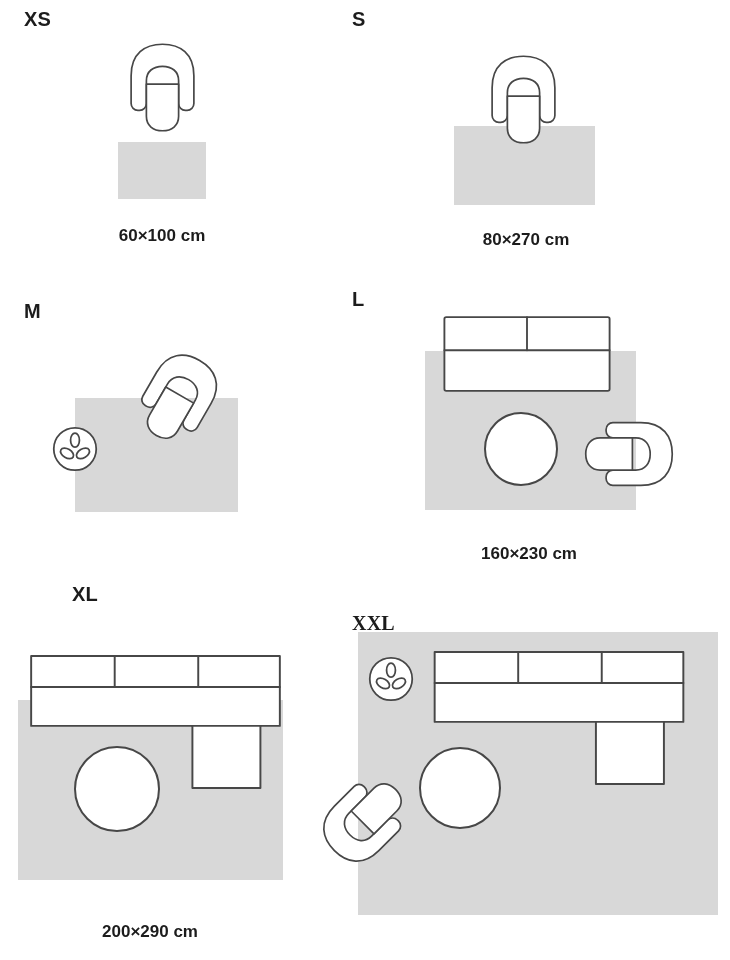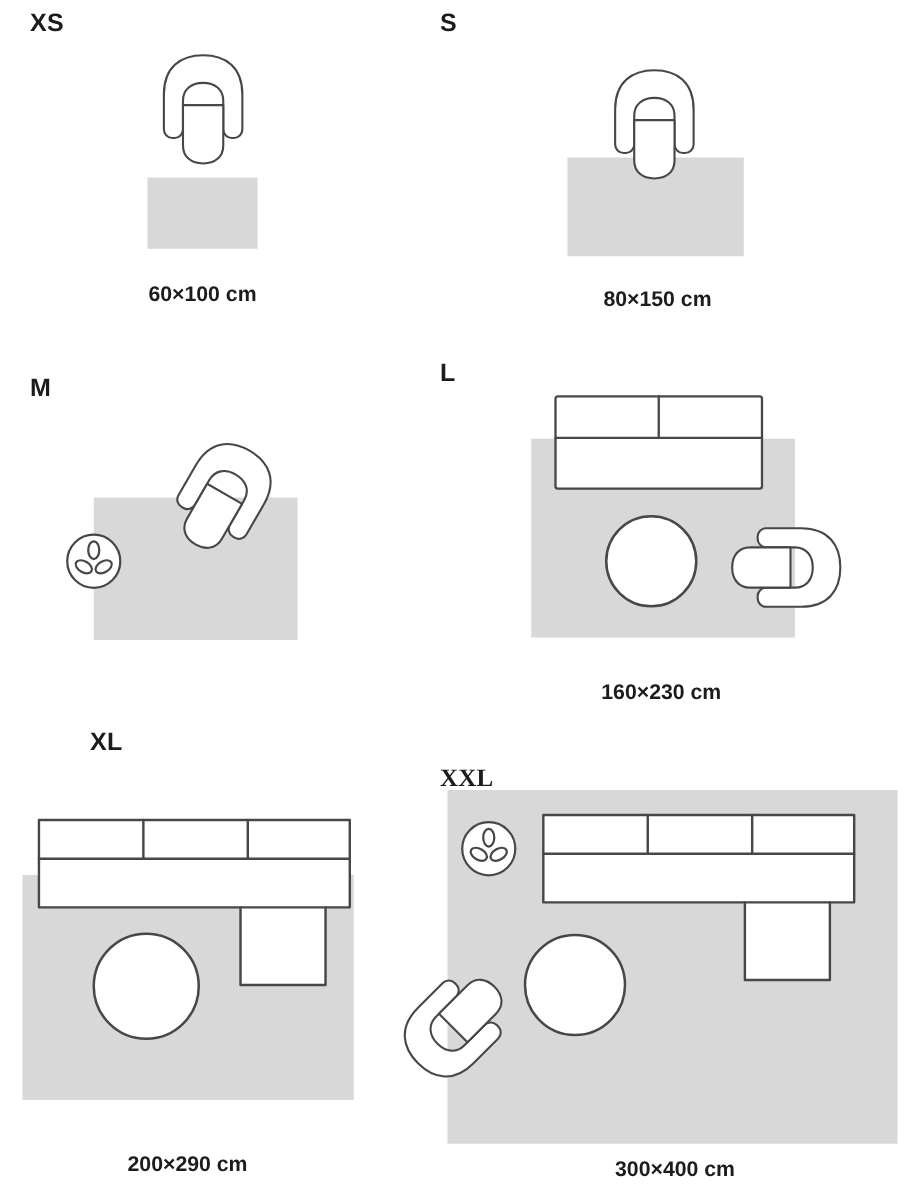--- a/index.html
+++ b/index.html
@@ -109,26 +109,25 @@
       <g transform="rotate(-135 365 820)">
         <use href="#armchair" x="322.5" y="772.5" width="85" height="95"></use>
       </g>
     </g>
   </svg>
 
   <div class="size-label" style="left:24px;top:8px;">XS</div>
   <div class="dim-label" style="left:87px;top:226px;">60×100 cm</div>
 
   <div class="size-label" style="left:352px;top:8px;">S</div>
-  <div class="dim-label" style="left:451px;top:230px;">80×150 cm</div>
+  <div class="dim-label" style="left:451px;top:230px;">80×270 cm</div>
 
   <div class="size-label" style="left:24px;top:300px;">M</div>
 
   <div class="size-label" style="left:352px;top:288px;">L</div>
   <div class="dim-label" style="left:454px;top:528px;margin-top:16px;">160×230 cm</div>
 
   <div class="size-label" style="left:24px;top:583px;margin-left:48px;">XL</div>
   <div class="dim-label" style="left:75px;top:922px;">200×290 cm</div>
 
   <div class="size-label" style="left:352px;top:612px;font-family:Liberation Serif, serif;">XXL</div>
-  <div class="dim-label" style="left:465px;top:926px;">300×400 cm</div>
 
 </div>
 
 </body></html>

